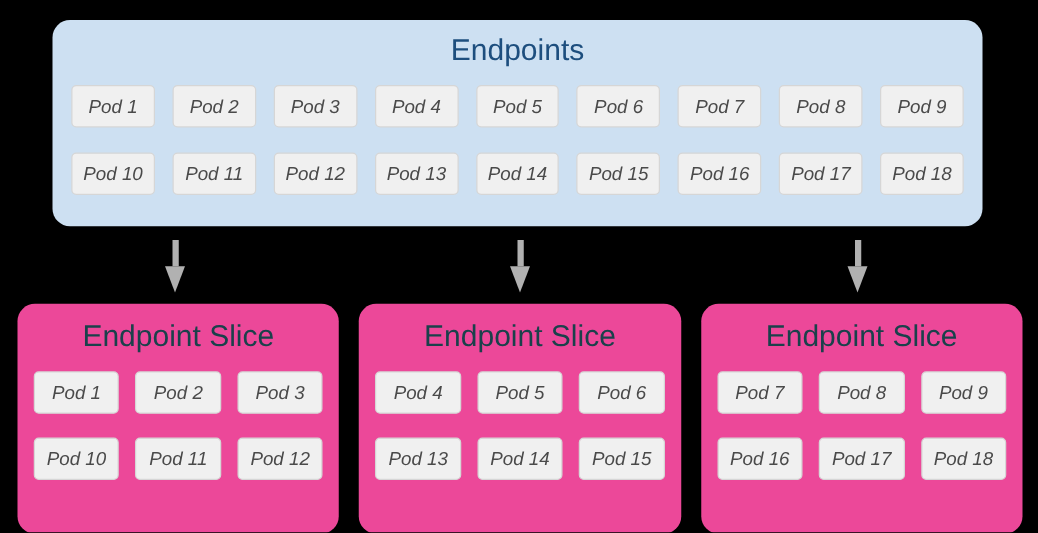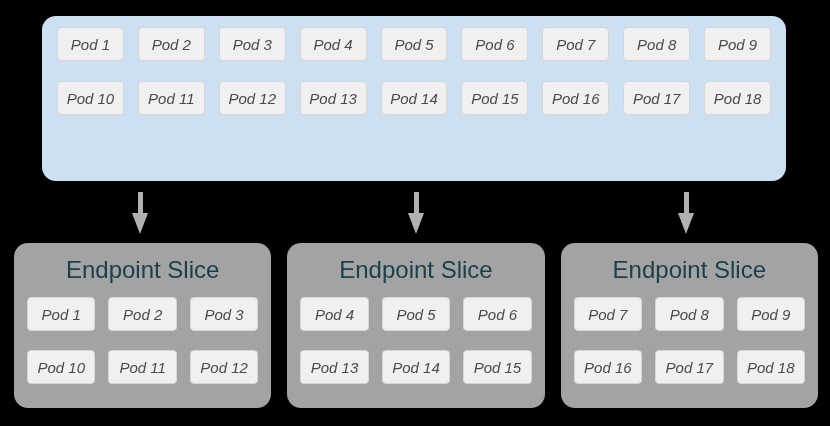--- a/index.html
+++ b/index.html
@@ -83,22 +83,22 @@
   .slices-row {
     position: absolute;
     left: 14px;
     top: 243px;
     width: 804px;
     display: flex;
     gap: 16px;
   }
   .slice-box {
     flex: 1;
-    height: 165px;
-    background: #a3a3a3;
+    height: 184px;
+    background: #ec4899;
     border-radius: 14px;
     box-sizing: border-box;
     padding: 13px 13px 0 13px;
   }
   .slice-title {
     height: 28px;
     line-height: 28px;
     text-align: center;
     font-size: 24px;
     color: #1a414b;
@@ -108,20 +108,21 @@
     gap: 13px;
     margin-bottom: 19px;
   }
 </style>
 </head>
 <body>
 
 <div class="canvas">
 
   <div class="endpoints-box">
+    <div class="endpoints-title">Endpoints</div>
     <div id="ep-rows">
         <div class="pod-row">
           <div class="pod">Pod 1</div>
           <div class="pod">Pod 2</div>
           <div class="pod">Pod 3</div>
           <div class="pod">Pod 4</div>
           <div class="pod">Pod 5</div>
           <div class="pod">Pod 6</div>
           <div class="pod">Pod 7</div>
           <div class="pod">Pod 8</div>

